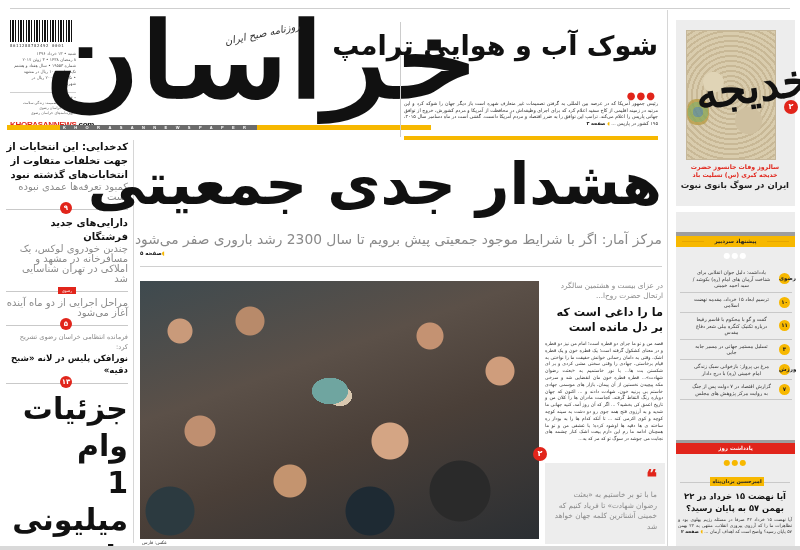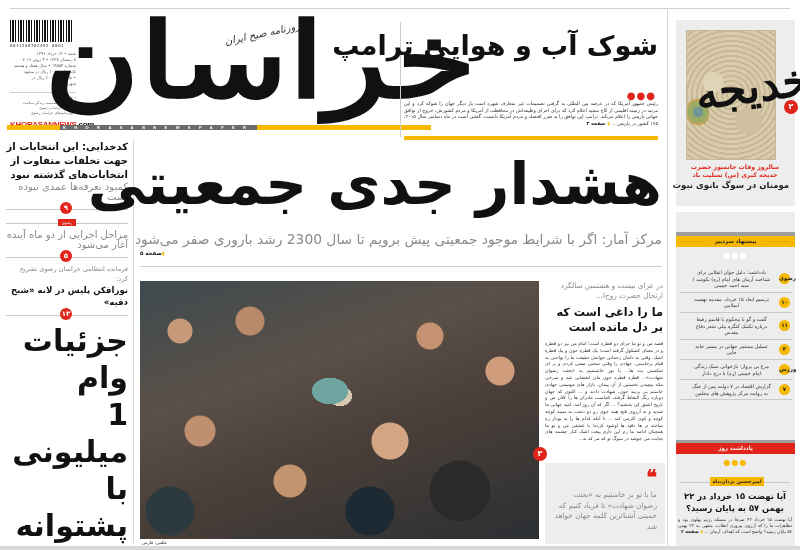--- a/index.html
+++ b/index.html
@@ -163,21 +163,21 @@
   </div>
 
   <div class="right-divider"></div>
   <div class="right-col">
     <div class="kh-art">
       <div class="tile"></div>
       <div class="callig">خدیجه</div>
     </div>
     <div class="red-badge" style="left:108px; top:80px;">۲</div>
     <div class="kh-kicker">سالروز وفات جانسوز حضرت خدیجه کبری (س) تسلیت باد</div>
-    <div class="kh-title">مومنان در سوگ بانوی نبوت</div>
+    <div class="kh-title">ایران در سوگ بانوی نبوت</div>
   </div>
   <div class="white-gap"></div>
 
   <div class="rec-head-gray"></div>
   <div class="rec-head">پیشنهاد سردبیر</div>
   <div class="rec-dots">●●●</div>
   <div class="rec-list">
     <div class="rec-item">
       <span class="num">رضوی</span>
       <span class="txt">یادداشت: دلیل جوان انقلابی برای شناخت آرمان های امام (ره) بکوشد / سید احمد خمینی</span>
@@ -219,20 +219,24 @@
   <div class="left-divider"></div>
   <div class="left-col">
     <div>
       <div class="lc-title">کدخدایی: این انتخابات از جهت تخلفات متفاوت از انتخابات‌های گذشته نبود</div>
       <div class="lc-sub">کمبود تعرفه‌ها عمدی نبوده است</div>
     </div>
     <div class="lc-sep">
         <span class="red-badge">۹</span>
       </div>
 
+    <div>
+      <div class="lc-title">دارایی‌های جدید فرشتگان</div>
+      <div class="lc-sub">چندین خودروی لوکس، یک مسافرخانه در مشهد و املاکی در تهران شناسایی شد</div>
+    </div>
     <div class="lc-sep">
         <span class="red-tag">رضوی</span>
       </div>
 
     <div>
       <div class="lc-sub">مراحل اجرایی از دو ماه آینده آغاز می‌شود</div>
     </div>
     <div class="lc-sep">
         <span class="red-badge">۵</span>
       </div>

